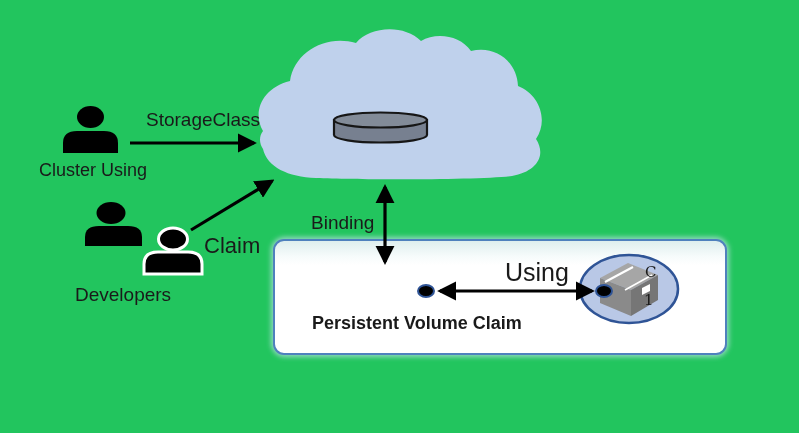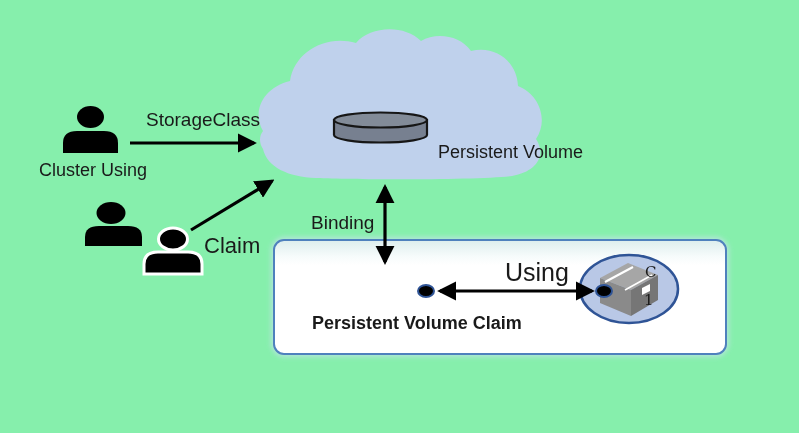--- a/index.html
+++ b/index.html
@@ -1,20 +1,20 @@
 <!DOCTYPE html>
 <html><head>
 <meta charset="utf-8">
 <style>
   html,body{margin:0;padding:0;background:#ffffff;}
   #stage{
     position:relative;
     width:799px;height:433px;
     overflow:hidden;
-    background:#86efac;
+    background:#22c55e;
     font-family:"Liberation Sans","DejaVu Sans",sans-serif;
   }
   #art{position:absolute;left:0;top:0;}
   .lbl{
     position:absolute;
     color:#1a1a1a;
     font-size:18px;
     line-height:1.15;
     white-space:nowrap;
     user-select:none;
@@ -96,26 +96,26 @@
     <line x1="592" y1="291" x2="440" y2="291" stroke="#000" stroke-width="3.2" marker-start="url(#arrow)" marker-end="url(#arrow)"></line>
 
     <ellipse cx="426" cy="291" rx="8" ry="6" fill="#000" stroke="#2f5496" stroke-width="2"></ellipse>
     <ellipse cx="604" cy="291" rx="8" ry="6" fill="#000" stroke="#2f5496" stroke-width="2"></ellipse>
   </svg>
 
   <div class="lbl" style="left:146px;top:109px;font-size:19px;">StorageClass</div>
 
   <div class="lbl" style="left:39px;top:160px;">Cluster Using</div>
 
+  <div class="lbl" style="left:75px;top:284px;font-size:19px;">Developers</div>
 
   <div class="lbl" style="left:204px;top:233px;font-size:22px;">Claim</div>
 
   <div class="lbl" style="left:311px;top:212px;font-size:19px;">Binding</div>
 
-  <div class="lbl" style="left:438px;top:142px;">Persistent Volume</div>
 
   <div class="lbl" style="left:505px;top:258px;font-size:25px;">Using</div>
 
   <div class="lbl" style="left:312px;top:313px;font-weight:bold;">Persistent Volume Claim</div>
 
   <div class="lbl serif" style="left:645px;top:264px;">C</div>
 
   <div class="lbl serif" style="left:644px;top:292px;">1</div>
 
 </div>

